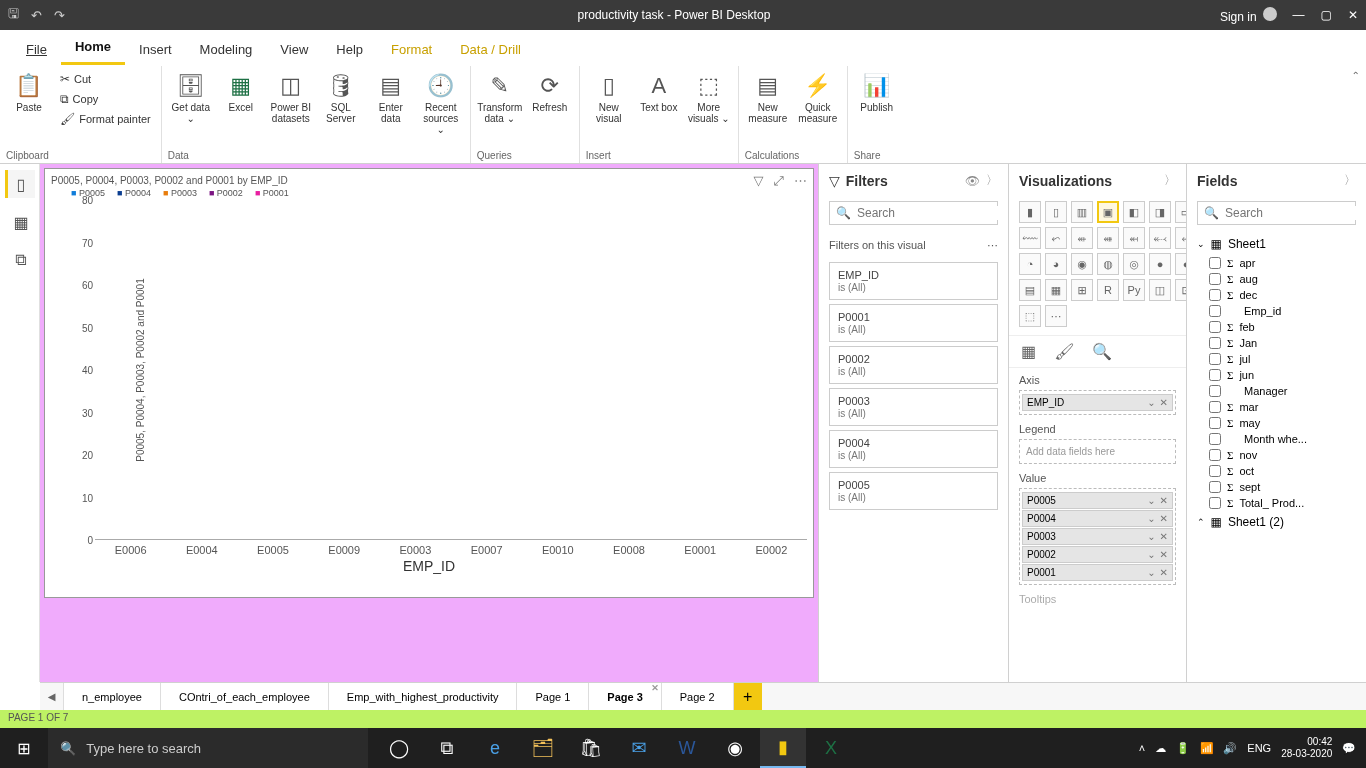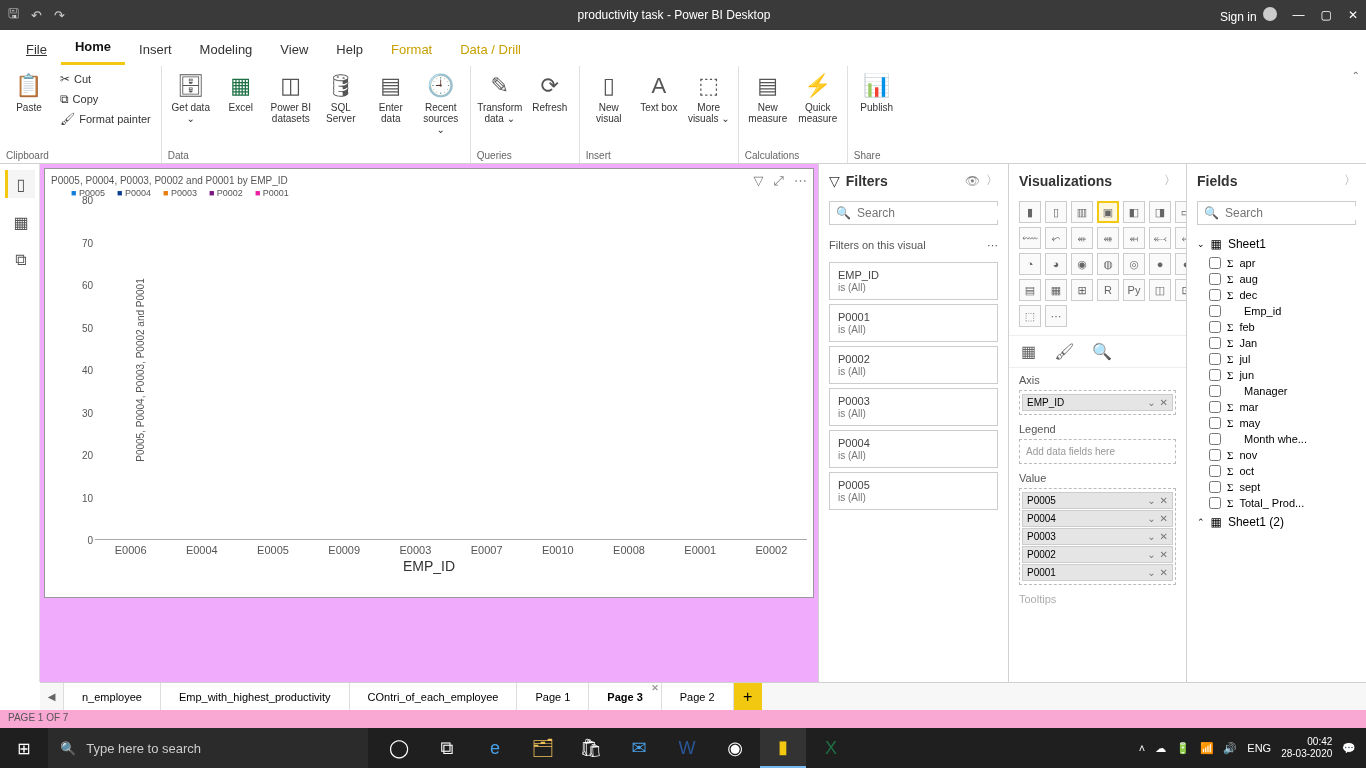--- a/index.html
+++ b/index.html
@@ -97,21 +97,21 @@
 .sigma{font-family:serif; font-size:11px;}
 
 
 .pagetabs { height:28px; display:flex; align-items:stretch; border-top:1px solid #d0d0d0; background:#f7f7f7; margin-left:40px;}
 .pagetabs .navbtn { width:24px; display:flex; align-items:center; justify-content:center; border-right:1px solid #ddd; cursor:pointer; color:#666; font-size:10px;}
 .pagetabs .tab { padding:0 18px; display:flex; align-items:center; border-right:1px solid #ddd; font-size:11px; cursor:pointer; position:relative; background:#fff;}
 .pagetabs .tab.active{ background:#fff; font-weight:600;}
 .pagetabs .tab .close{position:absolute; top:0; right:2px; font-size:9px; color:#999;}
 .pagetabs .add{ width:28px; background:#f2c811; display:flex; align-items:center; justify-content:center; font-size:16px; cursor:pointer;}
 
-.statusbar { height:18px; background:#f9a8d4; font-size:10px; color:#555; padding:2px 8px;}
+.statusbar { height:18px; background:#bef264; font-size:10px; color:#555; padding:2px 8px;}
 
 
 .taskbar { height:40px; background:#1f1f1f; display:flex; align-items:center; color:#fff;}
 .taskbar .start{width:48px; text-align:center; font-size:16px; cursor:pointer;}
 .taskbar .tsearch{ flex:0 0 320px; background:#2b2b2b; height:40px; display:flex; align-items:center; gap:10px; padding:0 12px; color:#ccc; font-size:13px;}
 .taskbar .ticons{display:flex; gap:2px; margin-left:8px;}
 .taskbar .tico{width:46px; height:40px; display:flex; align-items:center; justify-content:center; font-size:18px; cursor:pointer;}
 .taskbar .tico.active{border-bottom:2px solid #76b8f0; background:#333;}
 .taskbar .tray{margin-left:auto; display:flex; align-items:center; gap:10px; padding:0 10px; font-size:11px;}
 .taskbar .clock{text-align:right; line-height:12px; font-size:10px;}
@@ -608,24 +608,24 @@
   </div>
 </div>
 
 <div class="pagetabs">
   <div class="navbtn">◀</div>
   <div id="tabs-holder" style="display:flex;">
       <div class="tab">
         <span>n_employee</span>
       </div>
       <div class="tab">
+        <span>COntri_of_each_employee</span>
+      </div>
+      <div class="tab">
         <span>Emp_with_highest_productivity</span>
-      </div>
-      <div class="tab">
-        <span>COntri_of_each_employee</span>
       </div>
       <div class="tab">
         <span>Page 1</span>
       </div>
       <div class="tab active">
         <span>Page 3</span>
         <span class="close">✕</span>
       </div>
       <div class="tab">
         <span>Page 2</span>

